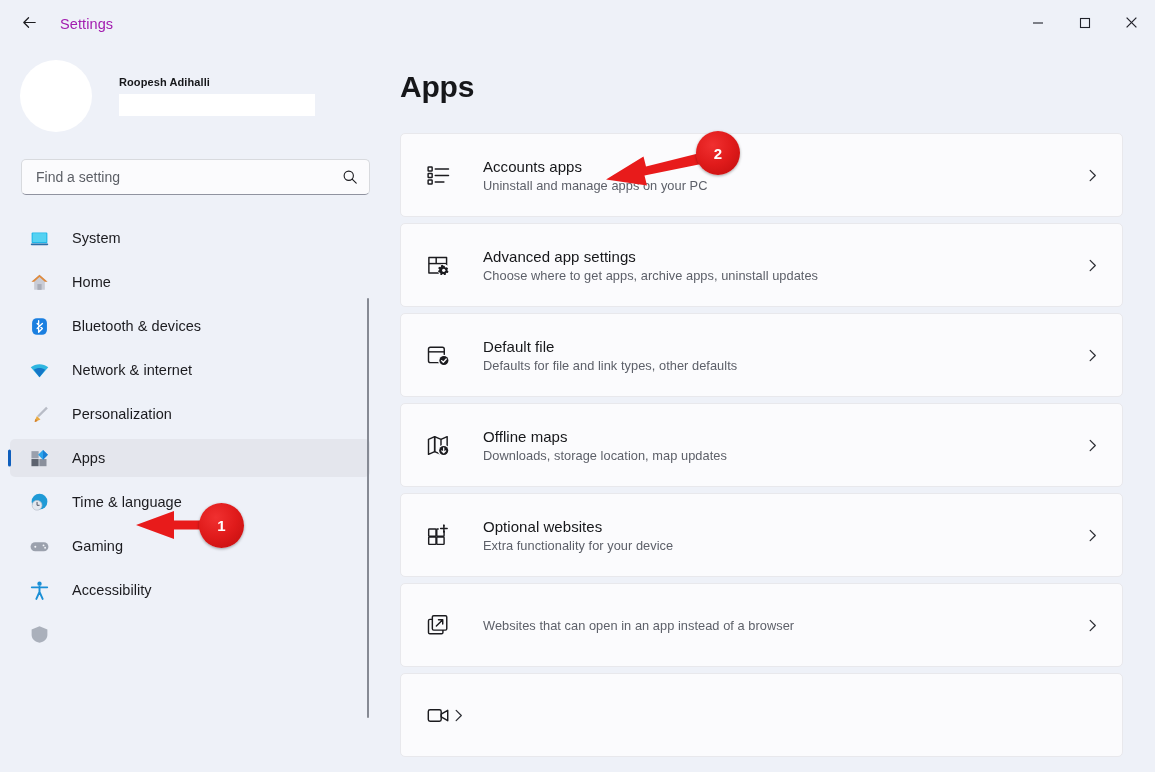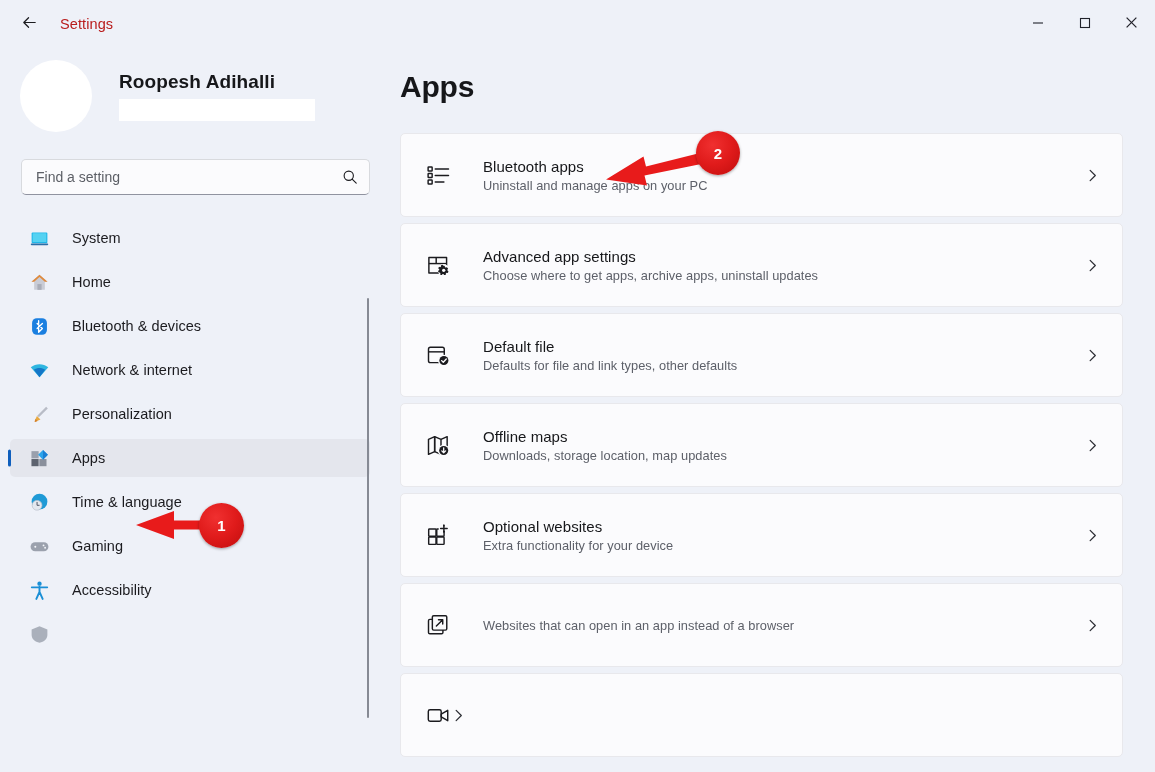--- a/index.html
+++ b/index.html
@@ -34,21 +34,21 @@
   .back-btn {
     width: 34px; height: 34px;
     margin-left: 12px;
     display: flex; align-items: center; justify-content: center;
     border-radius: 5px;
     color: #1b1b1f;
   }
   .titlebar-title {
     margin-left: 14px;
     font-size: 14.5px;
-    color: #b91c1c;
+    color: #a21caf;
     letter-spacing: .1px;
   }
   .win-controls {
     margin-left: auto;
     display: flex;
     height: 48px;
   }
   .win-btn {
     width: 47px; height: 48px;
     display: flex; align-items: center; justify-content: center;
@@ -83,21 +83,21 @@
     background: #ffffff;
     flex: 0 0 72px;
   }
   .profile-text {
     margin-left: 27px;
     display: flex;
     flex-direction: column;
     gap: 6px;
   }
   .profile-name {
-    font-size: 19px;
+    font-size: 11px;
     font-weight: bold;
     color: #16171a;
     letter-spacing: .1px;
   }
   .profile-redacted {
     width: 196px;
     height: 22px;
     background: #ffffff;
   }
 
@@ -446,21 +446,21 @@
             <svg width="25" height="25" viewBox="0 0 26 26" fill="none" stroke="#1b1b1f" stroke-width="1.5">
               <rect x="2.2" y="4.2" width="4.2" height="4.2" rx=".6"></rect>
               <rect x="2.2" y="10.9" width="4.2" height="4.2" rx=".6"></rect>
               <rect x="2.2" y="17.6" width="4.2" height="4.2" rx=".6"></rect>
               <line x1="9.6" y1="6.3" x2="23.4" y2="6.3" stroke-linecap="round"></line>
               <line x1="9.6" y1="13" x2="23.4" y2="13" stroke-linecap="round"></line>
               <line x1="9.6" y1="19.7" x2="18.6" y2="19.7" stroke-linecap="round"></line>
             </svg>
           </span>
           <div class="card-text">
-            <div class="card-title">Bluetooth apps</div>
+            <div class="card-title">Accounts apps</div>
             <div class="card-sub">Uninstall and manage apps on your PC</div>
           </div>
           <span class="chevron">
             <svg width="15" height="15" viewBox="0 0 16 16" fill="none" stroke="currentColor" stroke-width="1.3" stroke-linecap="round" stroke-linejoin="round">
                 <path d="M5.5 2.5 11 8l-5.5 5.5"></path>
               </svg>
           </span>
         </div>
 
         <div class="card">

